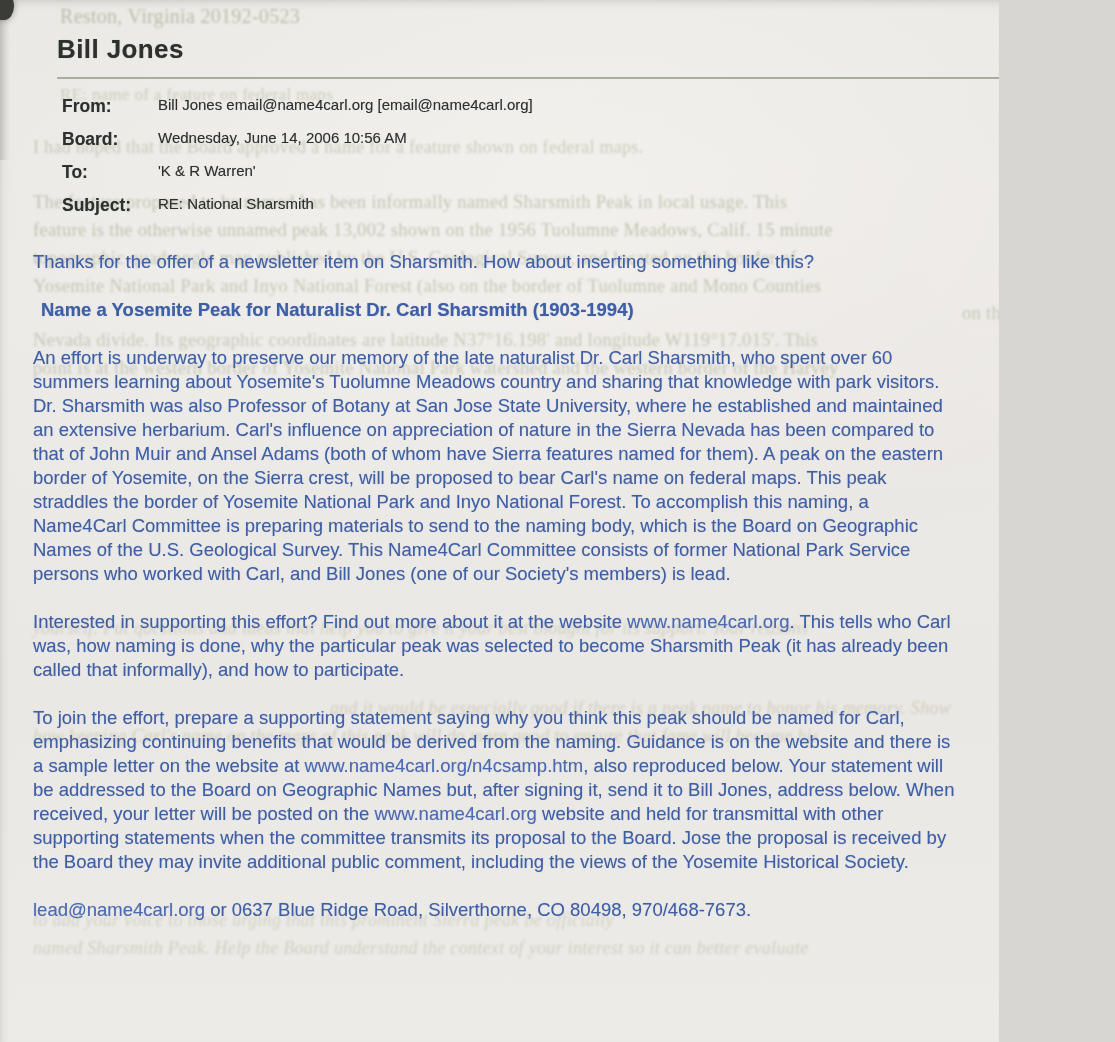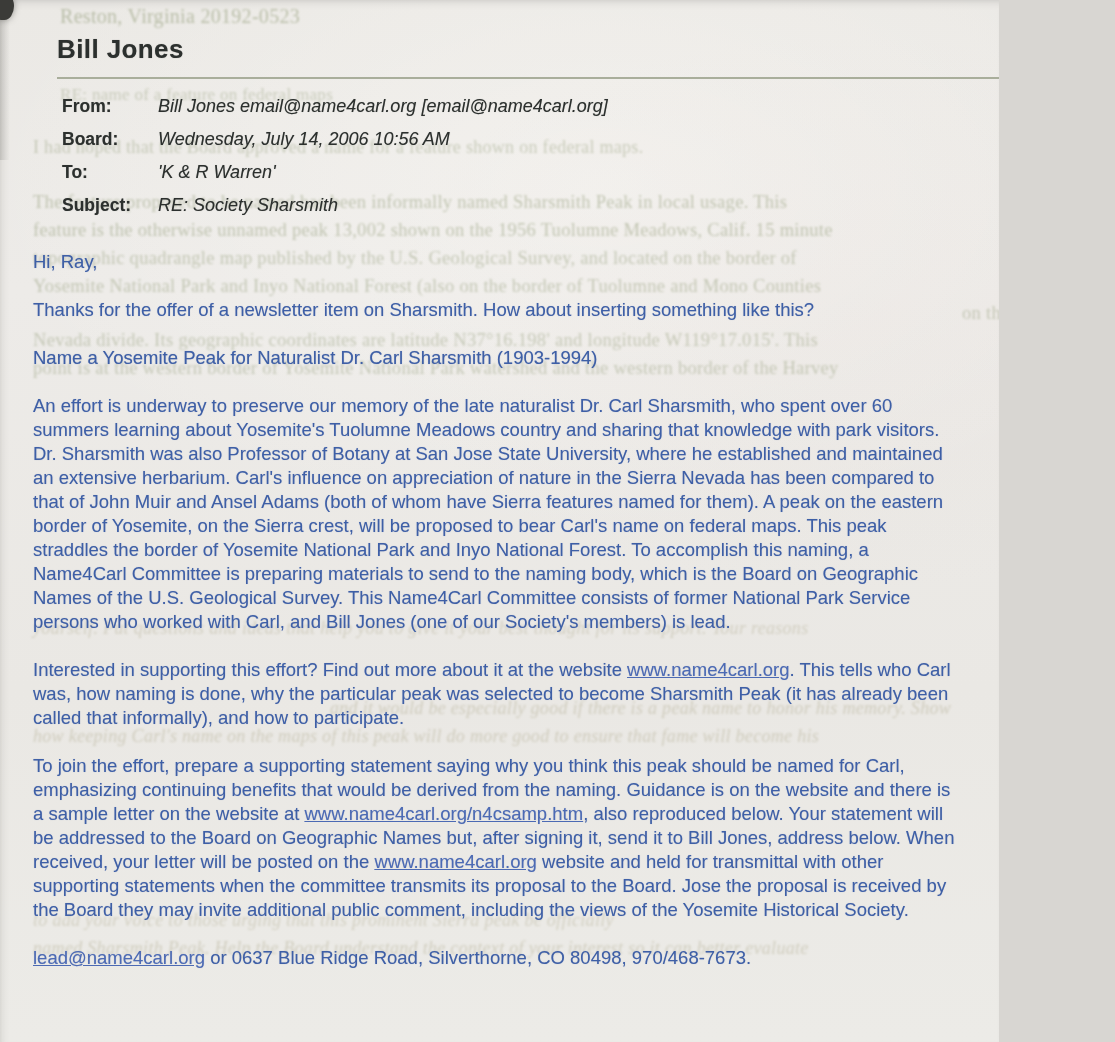--- a/index.html
+++ b/index.html
@@ -51,30 +51,30 @@
     font-size:26px;font-weight:bold;letter-spacing:.4px;
     text-shadow:0 0 1px rgba(44,48,46,.4);
   }
   .header-rule{
     position:absolute;left:57px;top:77px;width:1036px;height:2px;z-index:5;
     background:#a9ae9b;
   }
   .fields{position:absolute;left:62px;top:96px;z-index:5;}
   .field-row{display:grid;grid-template-columns:96px auto;height:33px;align-items:start;}
   .field-label{font-weight:bold;font-size:17.5px;color:#2c302e;text-shadow:0 0 .8px rgba(44,48,46,.35);}
-  .field-value{font-size:18px;color:#2c302e;text-shadow:0 0 .8px rgba(44,48,46,.35);font-style:italic;}
+  .field-value{font-size:15px;color:#2c302e;text-shadow:0 0 .8px rgba(44,48,46,.35);}
   
   .email-body{
     position:absolute;left:33px;top:250px;width:1062px;z-index:5;
     font-size:18.5px;line-height:24px;color:#3e5fa6;
     text-shadow:0 0 1px rgba(62,95,166,.35);
   }
   .para{margin:0 0 24px 0;white-space:pre-line;}
-  .para.bold{font-weight:normal;text-shadow:0 0 1px rgba(62,95,166,.5);}
-  a.lnk{color:#4c6ab4;text-decoration:underline;cursor:pointer;}
+  .para.bold{font-weight:bold;text-shadow:0 0 1px rgba(62,95,166,.5);margin-left:8px;}
+  a.lnk{color:#4c6ab4;cursor:pointer;}
 </style>
 </head>
 <body>
 
 <div class="page">
 
   <div class="ghost-layer" id="ghost-layer">
       <div class="ghost-line" style="left: 60px; top: 5px; font-size: 20px; opacity: 0.5;">Reston, Virginia 20192-0523</div>
       <div class="ghost-line" style="left: 60px; top: 85px; font-size: 17px; opacity: 0.36;">RE: name of a feature on federal maps</div>
       <div class="ghost-line" style="left: 33px; top: 137px; font-size: 18px; opacity: 0.38;">I had hoped that the Board approved a name for a feature shown on federal maps.</div>
@@ -103,34 +103,33 @@
   </div>
   <div class="header-rule"></div>
 
   <div class="fields">
     <div class="field-row">
       <span class="field-label">From:</span>
       <span class="field-value">Bill Jones email@name4carl.org [email@name4carl.org]</span>
     </div>
     <div class="field-row">
       <span class="field-label">Board:</span>
-      <span class="field-value">Wednesday, July 14, 2006 10:56 AM</span>
+      <span class="field-value">Wednesday, June 14, 2006 10:56 AM</span>
     </div>
     <div class="field-row">
       <span class="field-label">To:</span>
       <span class="field-value">'K &amp; R Warren'</span>
     </div>
     <div class="field-row">
       <span class="field-label">Subject:</span>
-      <span class="field-value">RE: Society Sharsmith</span>
+      <span class="field-value">RE: National Sharsmith</span>
     </div>
   </div>
 
   <div class="email-body">
-    <div class="para">Hi, Ray,</div>
     <div class="para">Thanks for the offer of a newsletter item on Sharsmith. How about inserting something like this?</div>
     <div class="para bold">Name a Yosemite Peak for Naturalist Dr. Carl Sharsmith (1903-1994)</div>
     <div class="para">An effort is underway to preserve our memory of the late naturalist Dr. Carl Sharsmith, who spent over 60
 summers learning about Yosemite's Tuolumne Meadows country and sharing that knowledge with park visitors.
 Dr. Sharsmith was also Professor of Botany at San Jose State University, where he established and maintained
 an extensive herbarium. Carl's influence on appreciation of nature in the Sierra Nevada has been compared to
 that of John Muir and Ansel Adams (both of whom have Sierra features named for them). A peak on the eastern
 border of Yosemite, on the Sierra crest, will be proposed to bear Carl's name on federal maps. This peak
 straddles the border of Yosemite National Park and Inyo National Forest. To accomplish this naming, a
 Name4Carl Committee is preparing materials to send to the naming body, which is the Board on Geographic

